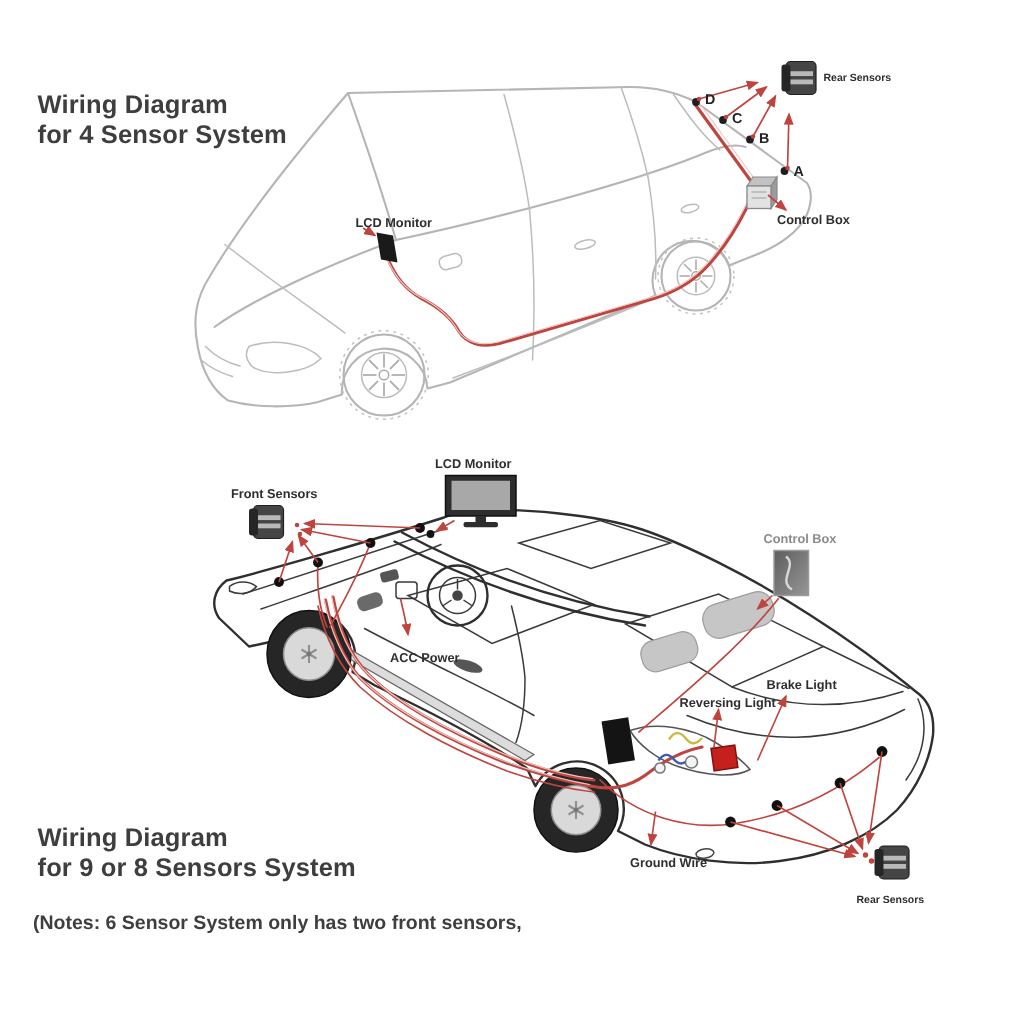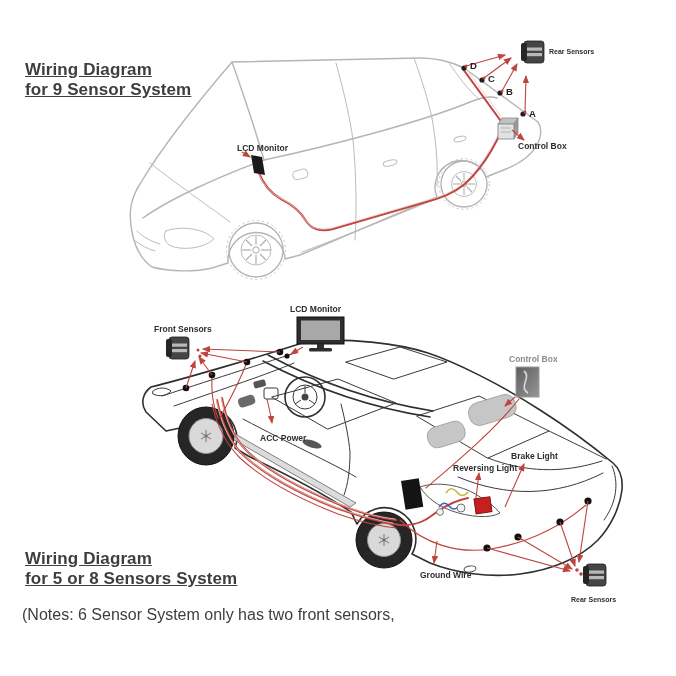--- a/index.html
+++ b/index.html
@@ -1,21 +1,21 @@
 <!DOCTYPE html>
 <html><head>
 <meta charset="utf-8">
 <style>
   html,body{margin:0;padding:0;background:#fff;}
   .canvas{position:relative;width:676px;height:676px;background:#ffffff;overflow:hidden;
           font-family:"Liberation Sans",sans-serif;}
   .art{position:absolute;left:0;top:0;width:676px;height:676px;}
   .title{position:absolute;font-weight:bold;font-size:17px;line-height:20px;color:#3e3e3e;
-         letter-spacing:0.1px;white-space:nowrap;text-decoration:underline;}
-  .notes{position:absolute;left:22px;top:604px;font-weight:400;font-size:16px;line-height:21px;
+         letter-spacing:0.1px;white-space:nowrap;}
+  .notes{position:absolute;left:22px;top:604px;font-weight:700;font-size:13px;line-height:21px;
          color:#3e3e3e;white-space:nowrap;height:39px;overflow:hidden;}
   .lbl{font-family:"Liberation Sans",sans-serif;font-weight:bold;font-size:8.5px;fill:#2e2e2e;}
   .lbl-sm{font-size:7px;}
   .lbl-gray{fill:#8c8c8c;}
   .ltr{font-family:"Liberation Sans",sans-serif;font-weight:bold;font-size:9.5px;fill:#222;}
   .g-stroke{stroke:#b5b5b5;fill:none;stroke-width:1.4;stroke-linecap:round;stroke-linejoin:round;}
   .g-thin{stroke:#bcbcbc;fill:none;stroke-width:1;stroke-linecap:round;}
   .d-stroke{stroke:#2f2f2f;fill:none;stroke-width:1.6;stroke-linecap:round;stroke-linejoin:round;}
   .d-thin{stroke:#3a3a3a;fill:none;stroke-width:1;stroke-linecap:round;}
   .wire{stroke:#bf4640;fill:none;stroke-width:2.1;stroke-linecap:round;}
@@ -287,25 +287,25 @@
     <text class="lbl" x="260" y="441">ACC Power</text>
     <text class="lbl" x="511" y="459">Brake Light</text>
     <text class="lbl" x="453" y="471">Reversing Light</text>
     <text class="lbl" x="420" y="578">Ground Wire</text>
     <text class="lbl lbl-sm" x="571" y="602">Rear Sensors</text>
   </g>
 </svg>
 
 <div class="title" style="left:25px;top:60px">
   <div>Wiring Diagram</div>
-  <div>for 9 Sensor System</div>
+  <div>for 4 Sensor System</div>
 </div>
 
 <div class="title" style="left:25px;top:549px">
   <div>Wiring Diagram</div>
-  <div>for 5 or 8 Sensors System</div>
+  <div>for 9 or 8 Sensors System</div>
 </div>
 
 <div class="notes">
   <div>(Notes: 6 Sensor System only has two front sensors,</div>
 </div>
 
 </div>
 
 </body></html>

